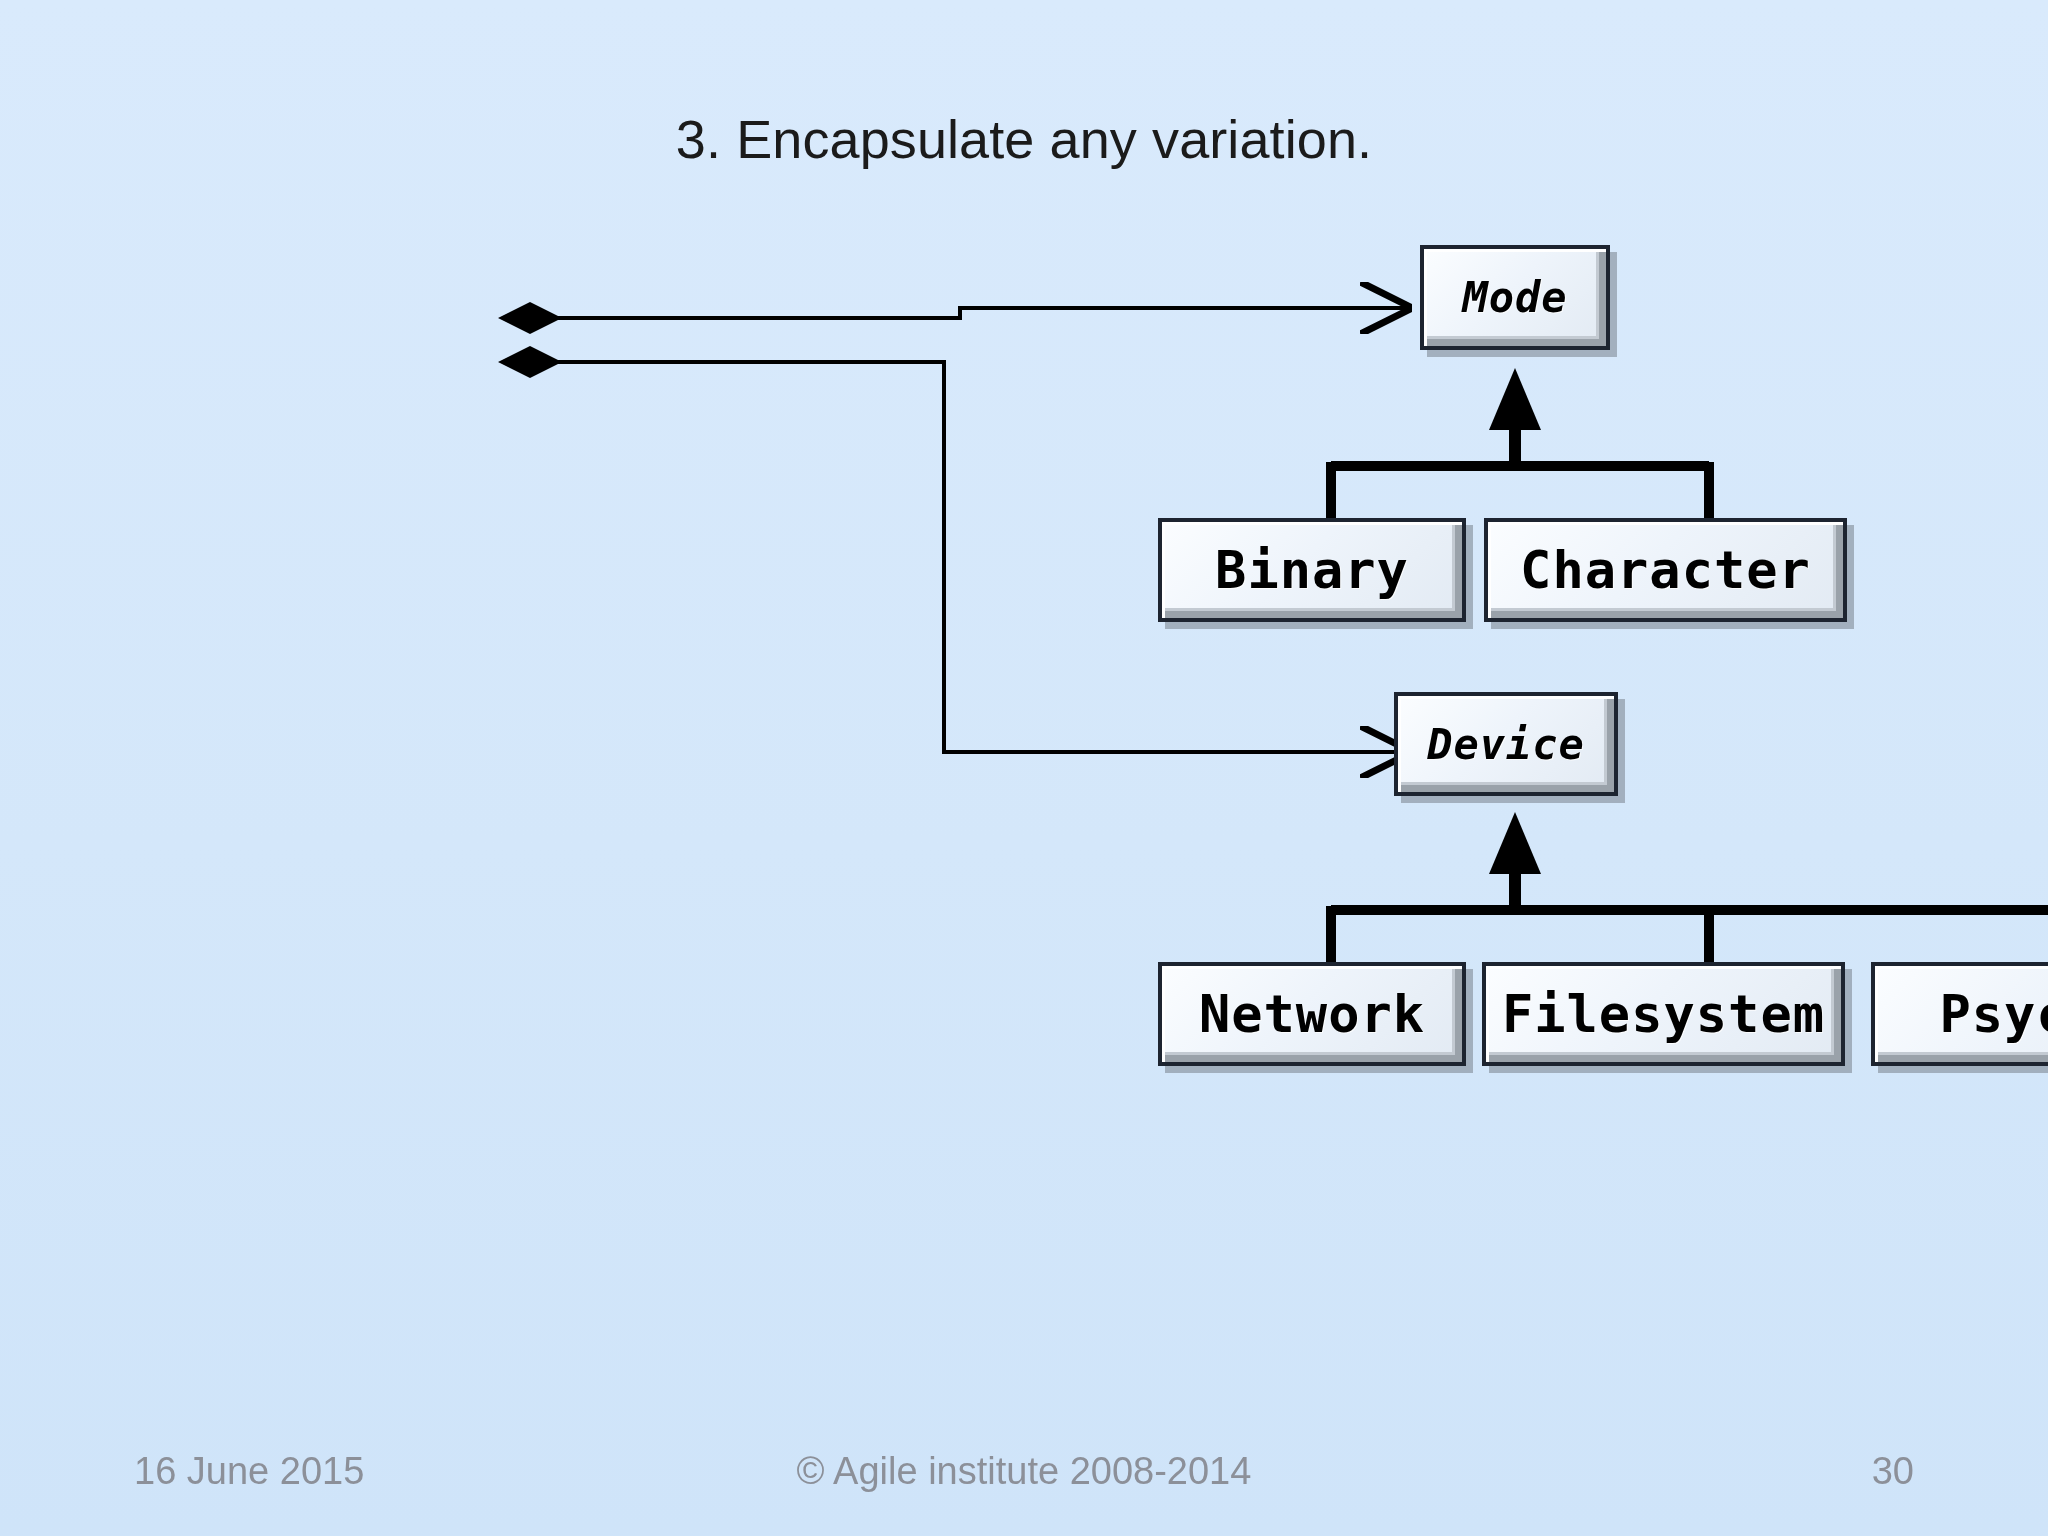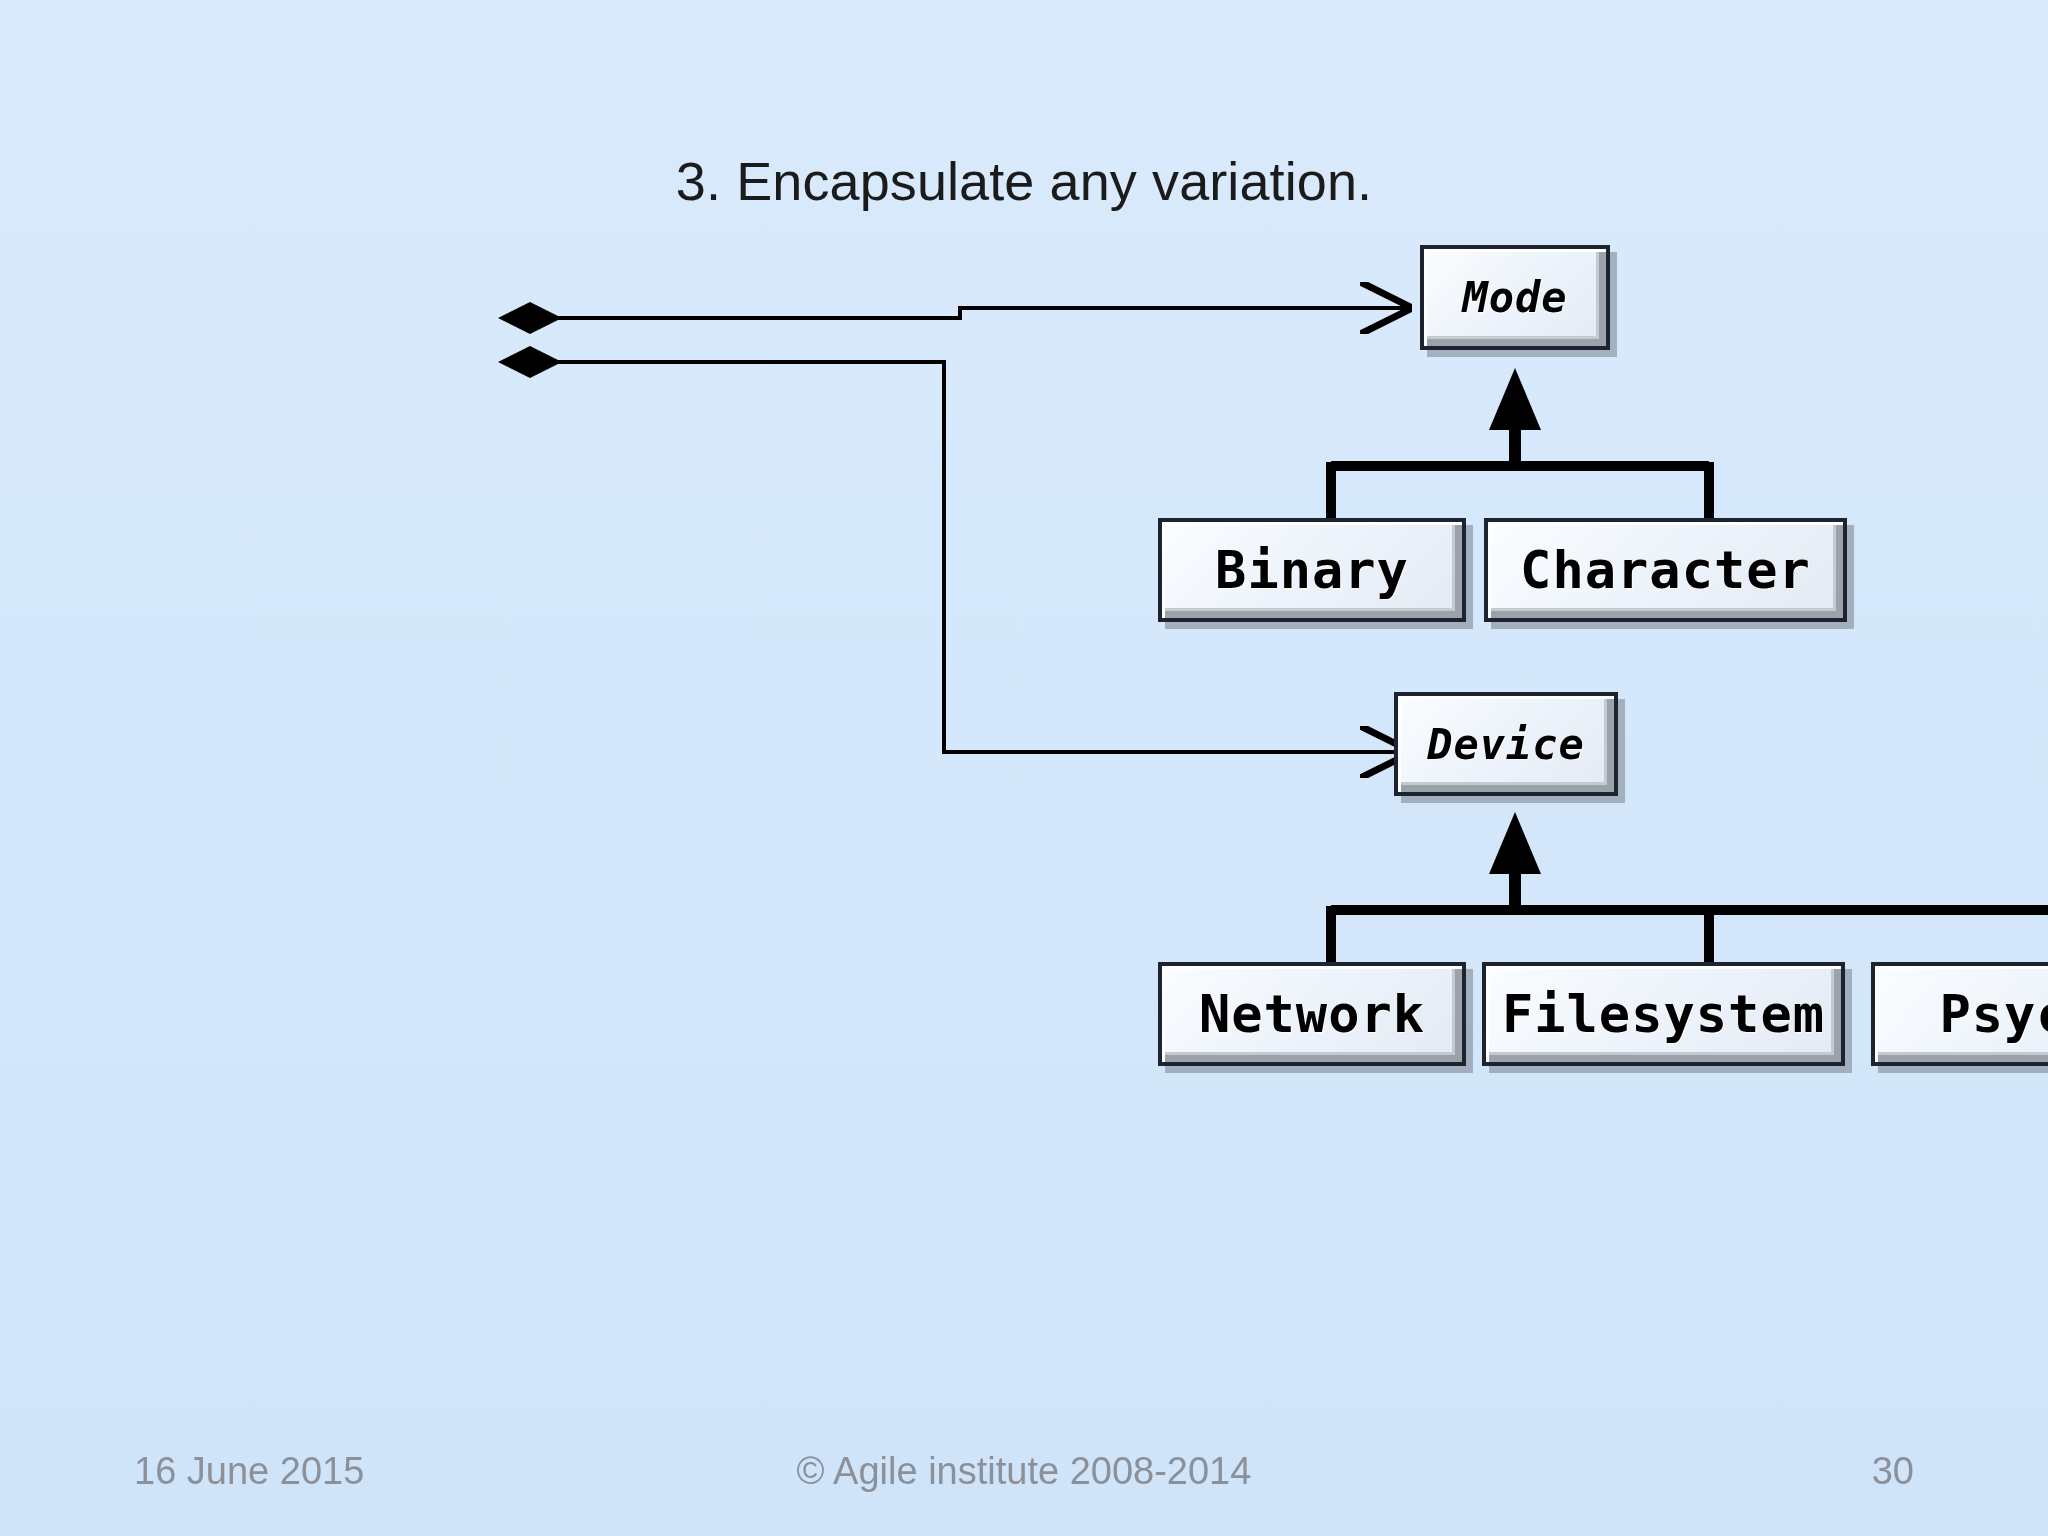--- a/index.html
+++ b/index.html
@@ -29,21 +29,20 @@
     position: absolute;
     left: 0;
     top: 108px;
     width: 2048px;
     text-align: center;
     font-size: 54px;
     font-weight: 400;
     color: #1b1b1b;
     letter-spacing: 0.1px;
     white-space: nowrap;
-    margin-top: 42px;
   }
 
   
   #diagram {
     position: absolute;
     left: 0;
     top: 0;
     width: 2048px;
     height: 1536px;
   }

